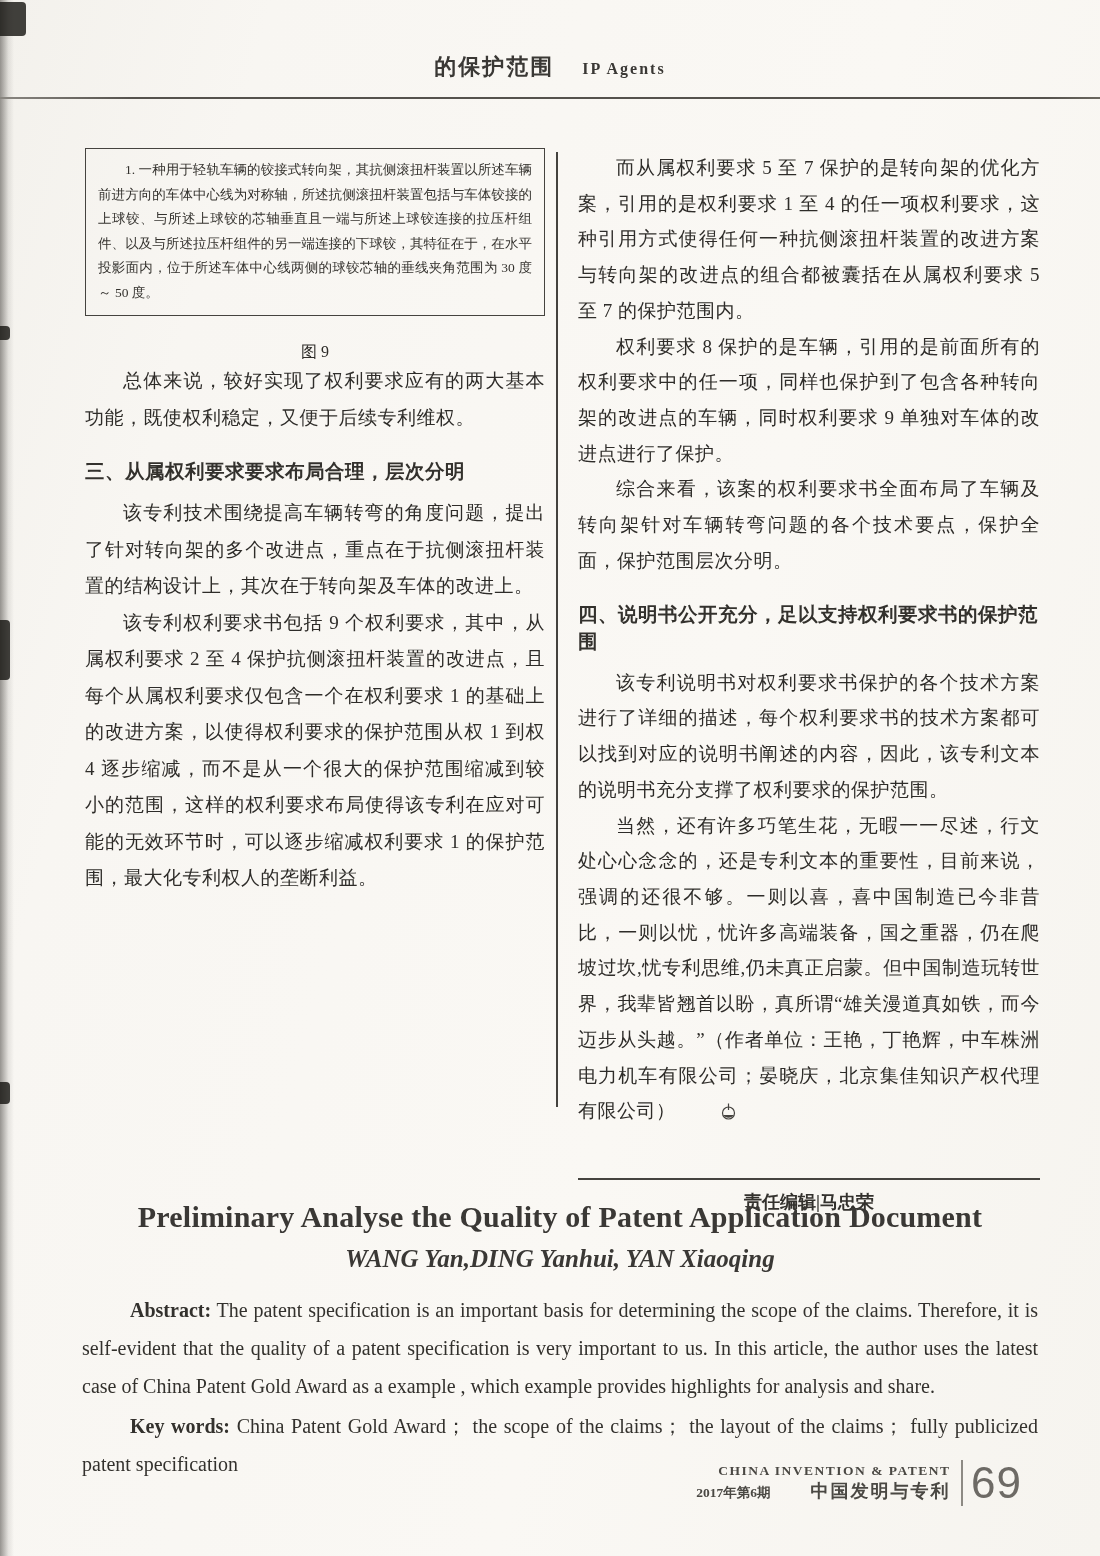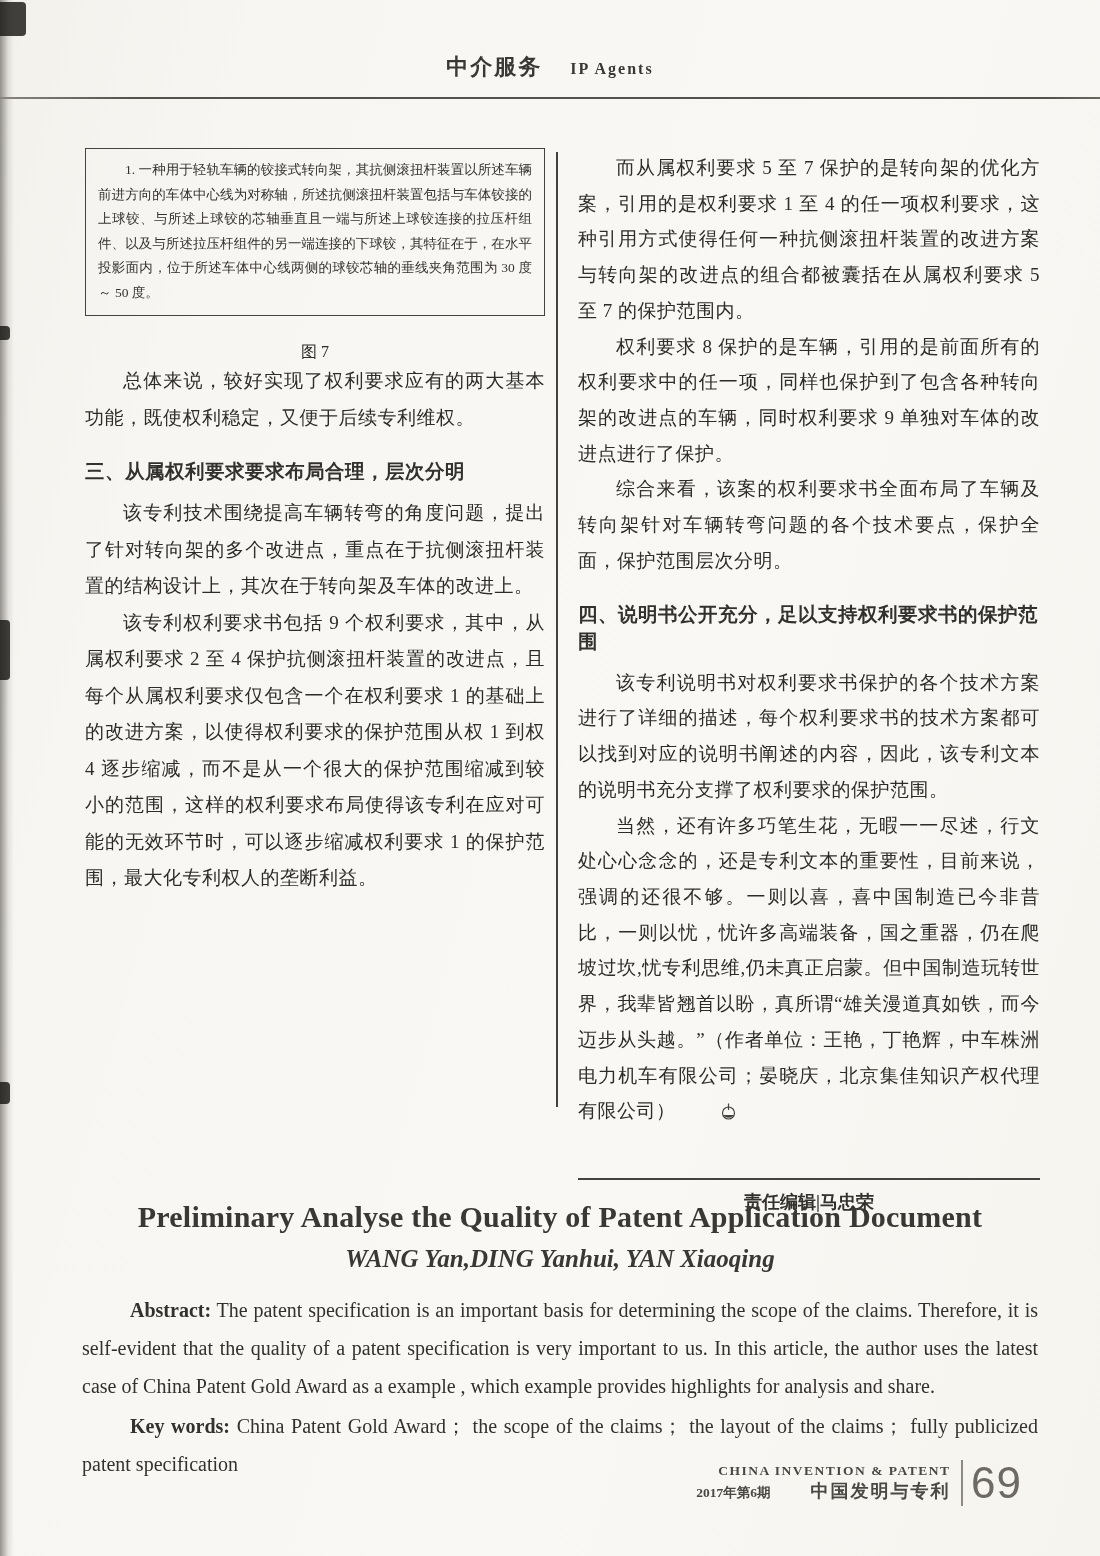--- a/index.html
+++ b/index.html
@@ -121,30 +121,30 @@
 
 <div class="page">
 
   <div class="spine"></div>
   <div class="spine-blob blob1"></div>
   <div class="spine-blob blob2"></div>
   <div class="spine-blob blob3"></div>
   <div class="spine-blob blob4"></div>
 
   <div class="header">
-    <span class="cnword">中介服务</span>
+    <span class="cnword">的保护范围</span>
     <span class="enword">IP Agents</span>
   </div>
   <div class="header-rule"></div>
 
   <div class="col-divider"></div>
 
   <div class="col col-left">
     <div class="claim-box">1. 一种用于轻轨车辆的铰接式转向架，其抗侧滚扭杆装置以所述车辆前进方向的车体中心线为对称轴，所述抗侧滚扭杆装置包括与车体铰接的上球铰、与所述上球铰的芯轴垂直且一端与所述上球铰连接的拉压杆组件、以及与所述拉压杆组件的另一端连接的下球铰，其特征在于，在水平投影面内，位于所述车体中心线两侧的球铰芯轴的垂线夹角范围为 30 度～ 50 度。</div>
-    <p class="fig-caption">图 7</p>
+    <p class="fig-caption">图 9</p>
     <p class="body">总体来说，较好实现了权利要求应有的两大基本功能，既使权利稳定，又便于后续专利维权。</p>
     <h3 class="sec">三、从属权利要求要求布局合理，层次分明</h3>
     <p class="body">该专利技术围绕提高车辆转弯的角度问题，提出了针对转向架的多个改进点，重点在于抗侧滚扭杆装置的结构设计上，其次在于转向架及车体的改进上。</p>
     <p class="body">该专利权利要求书包括 9 个权利要求，其中，从属权利要求 2 至 4 保护抗侧滚扭杆装置的改进点，且每个从属权利要求仅包含一个在权利要求 1 的基础上的改进方案，以使得权利要求的保护范围从权 1 到权 4 逐步缩减，而不是从一个很大的保护范围缩减到较小的范围，这样的权利要求布局使得该专利在应对可能的无效环节时，可以逐步缩减权利要求 1 的保护范围，最大化专利权人的垄断利益。</p>
   </div>
 
   <div class="col col-right">
     <p class="body" style="margin-top:2px;">而从属权利要求 5 至 7 保护的是转向架的优化方案，引用的是权利要求 1 至 4 的任一项权利要求，这种引用方式使得任何一种抗侧滚扭杆装置的改进方案与转向架的改进点的组合都被囊括在从属权利要求 5 至 7 的保护范围内。</p>
     <p class="body">权利要求 8 保护的是车辆，引用的是前面所有的权利要求中的任一项，同样也保护到了包含各种转向架的改进点的车辆，同时权利要求 9 单独对车体的改进点进行了保护。</p>
     <p class="body">综合来看，该案的权利要求书全面布局了车辆及转向架针对车辆转弯问题的各个技术要点，保护全面，保护范围层次分明。</p>

